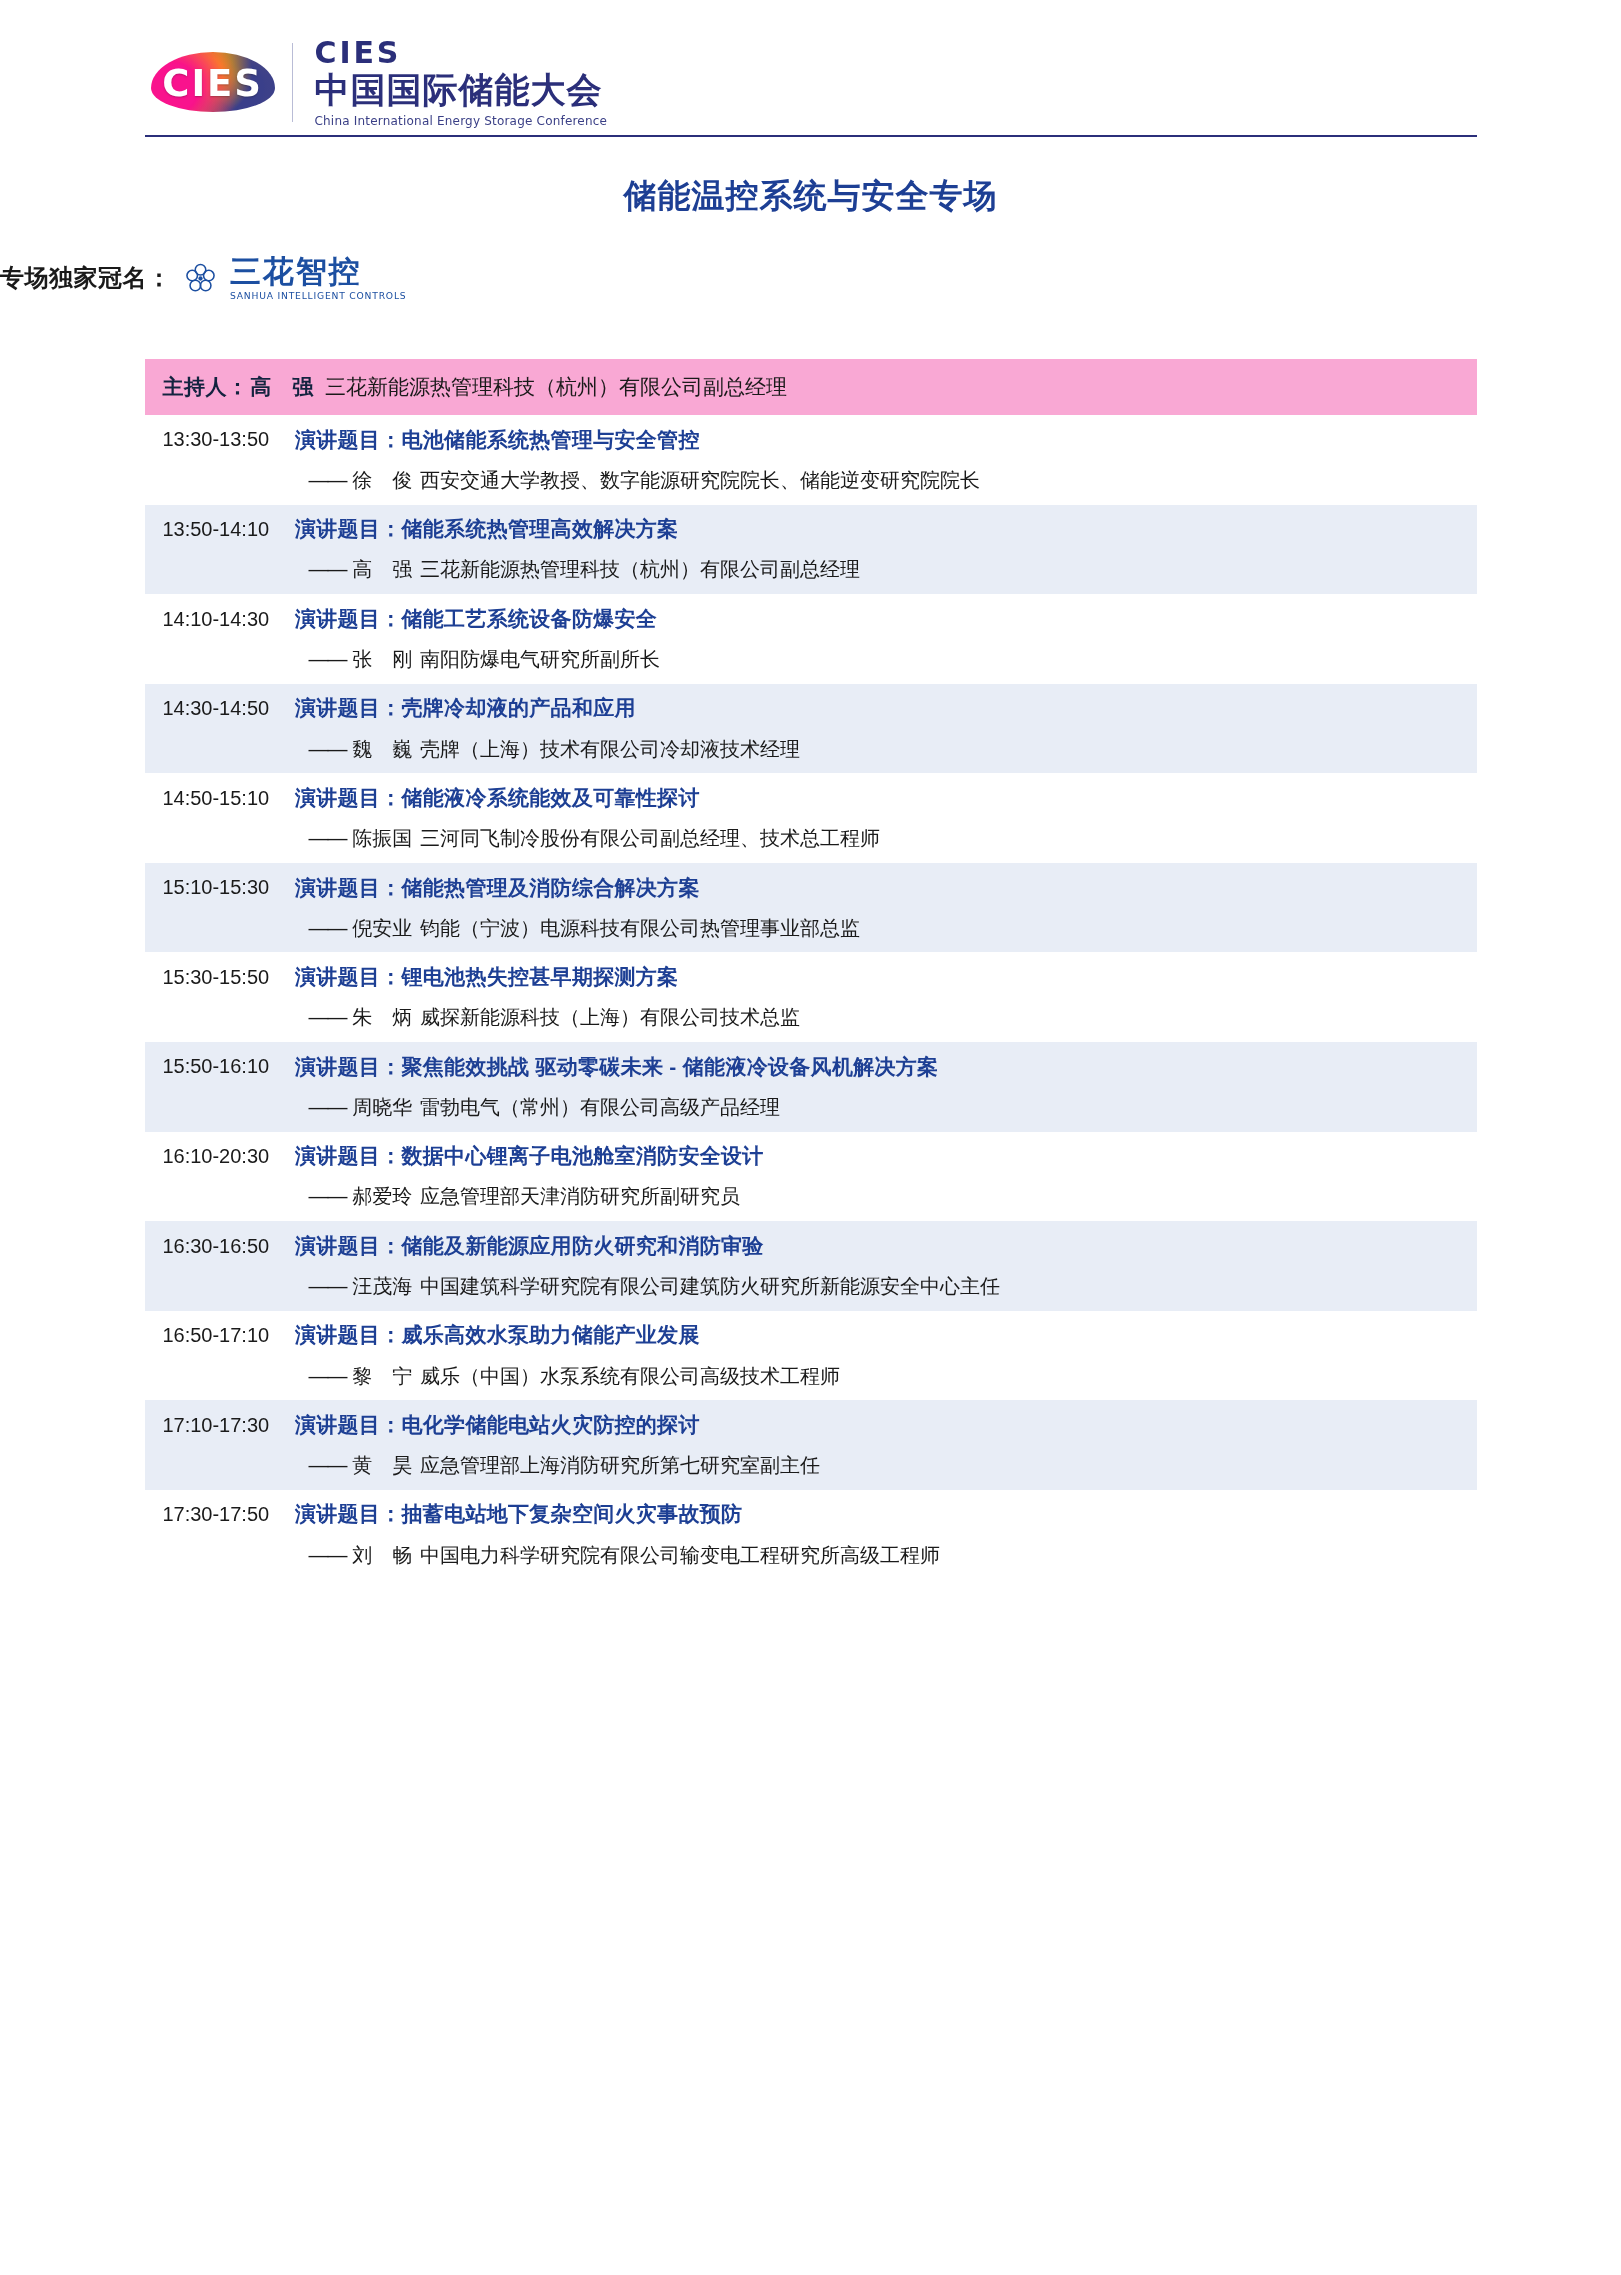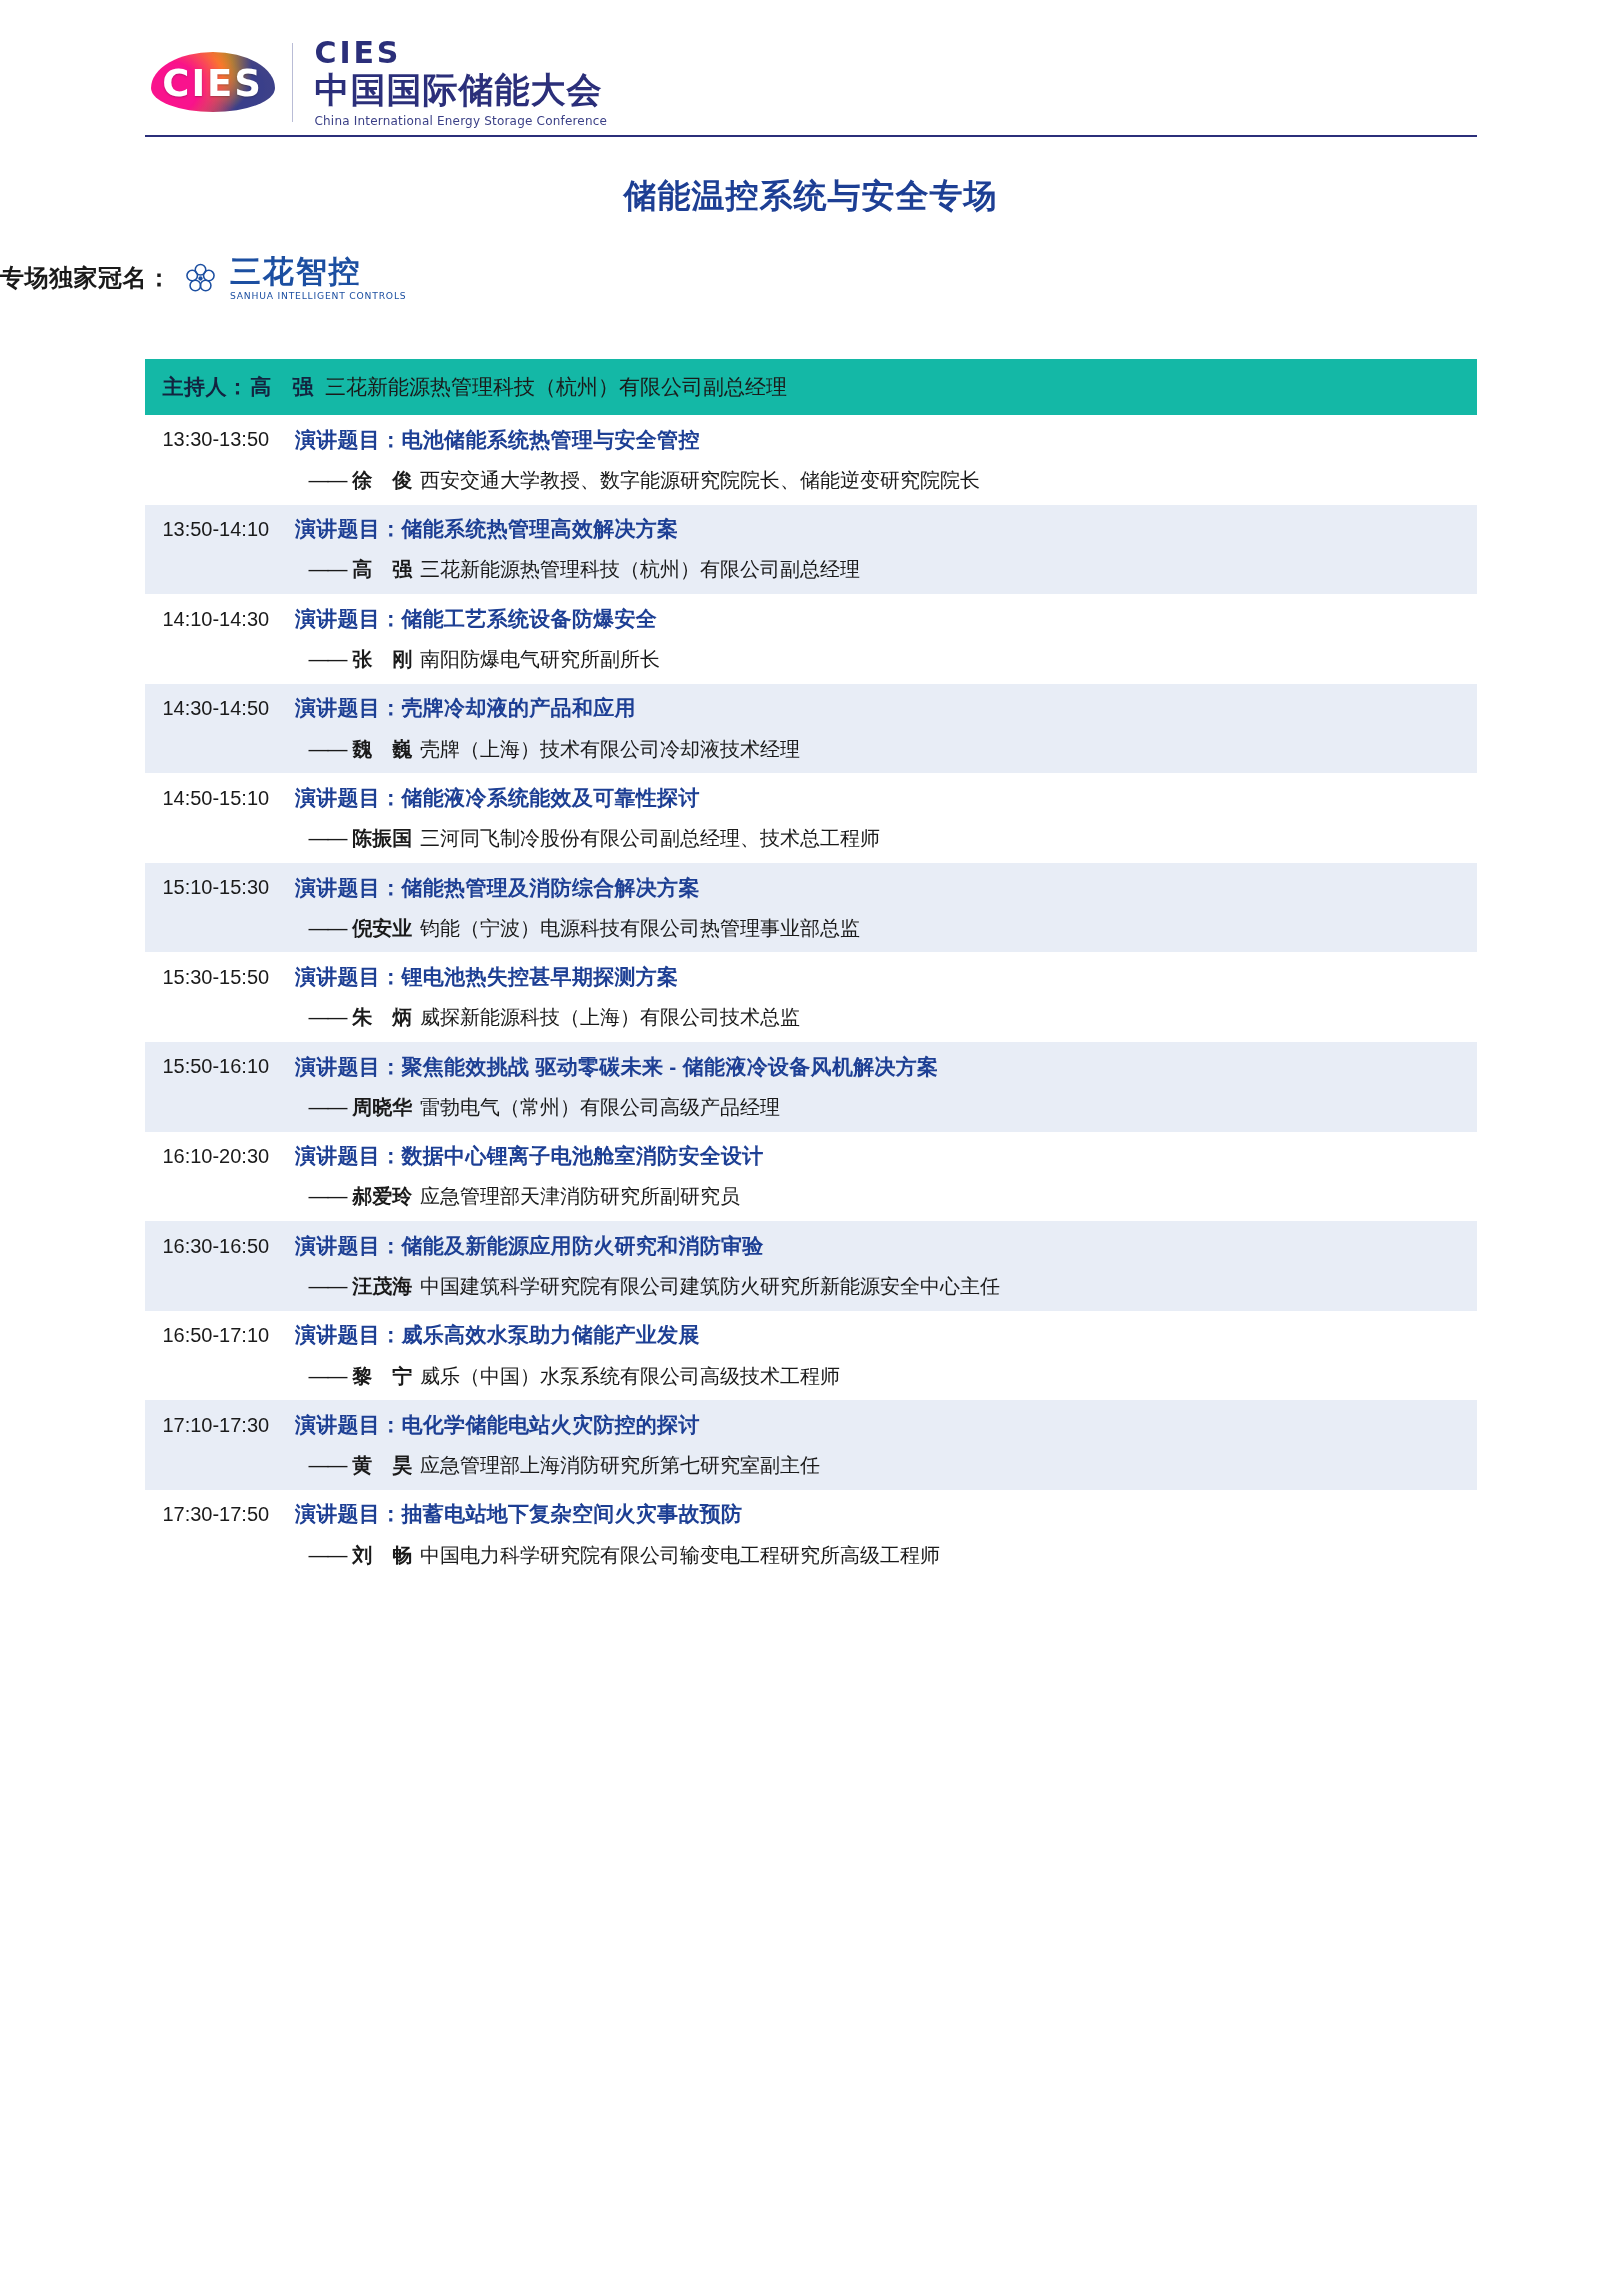--- a/index.html
+++ b/index.html
@@ -154,21 +154,21 @@
     margin-top: 3.9px;
   }
   
   .agenda {
     position: absolute;
     left: 145px;
     top: 359px;
     width: 1332px;
   }
   .host-row {
-    background: #14b8a6;
+    background: #f9a8d4;
     height: 56px;
     display: flex;
     align-items: center;
     padding-left: 17.4px;
     box-sizing: border-box;
     font-size: 21px;
   }
   .host-row .host-label {
     font-weight: 700;
     color: #13233f;
@@ -221,21 +221,21 @@
     color: #1a1a1a;
     line-height: 1.5;
     margin-top: 9.7px;
     padding-left: 13.5px;
   }
   .speaker-line .dash {
     letter-spacing: -1px;
     margin-right: 5.8px;
   }
   .speaker-line .sp-name {
-    font-weight: 700;
+    font-weight: 400;
     color: #1a1a1a;
     margin-right: 7.7px;
   }
   .speaker-line .sp-org {
     font-weight: 400;
     text-align: right;
   }
   
   .note {
     position: absolute;

